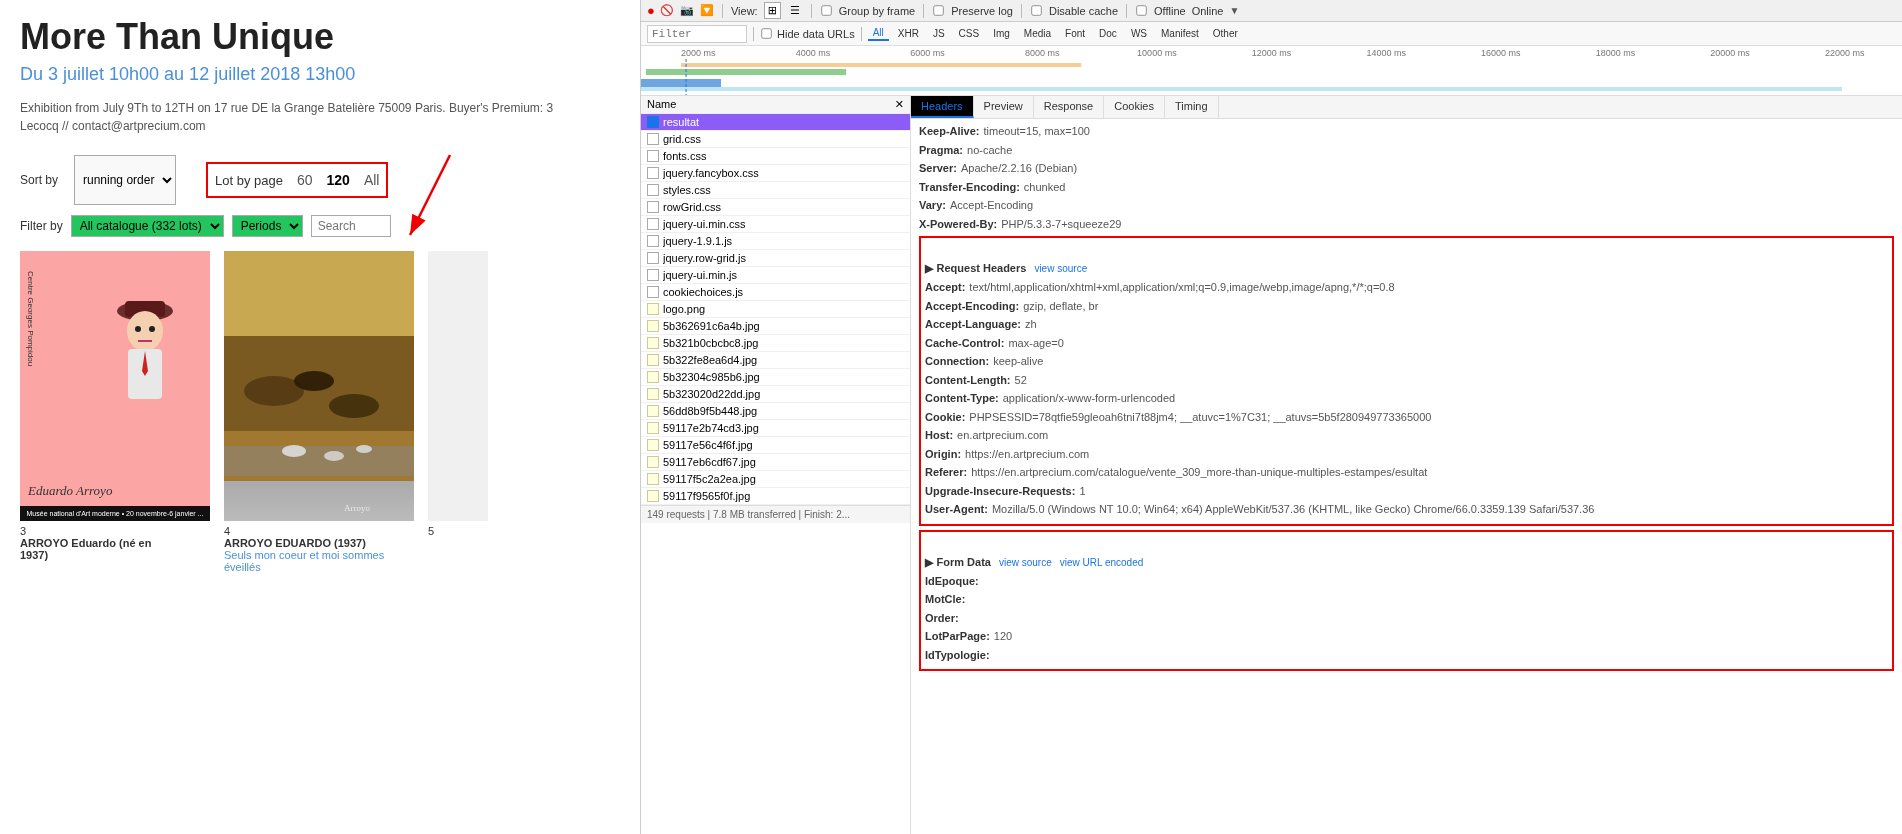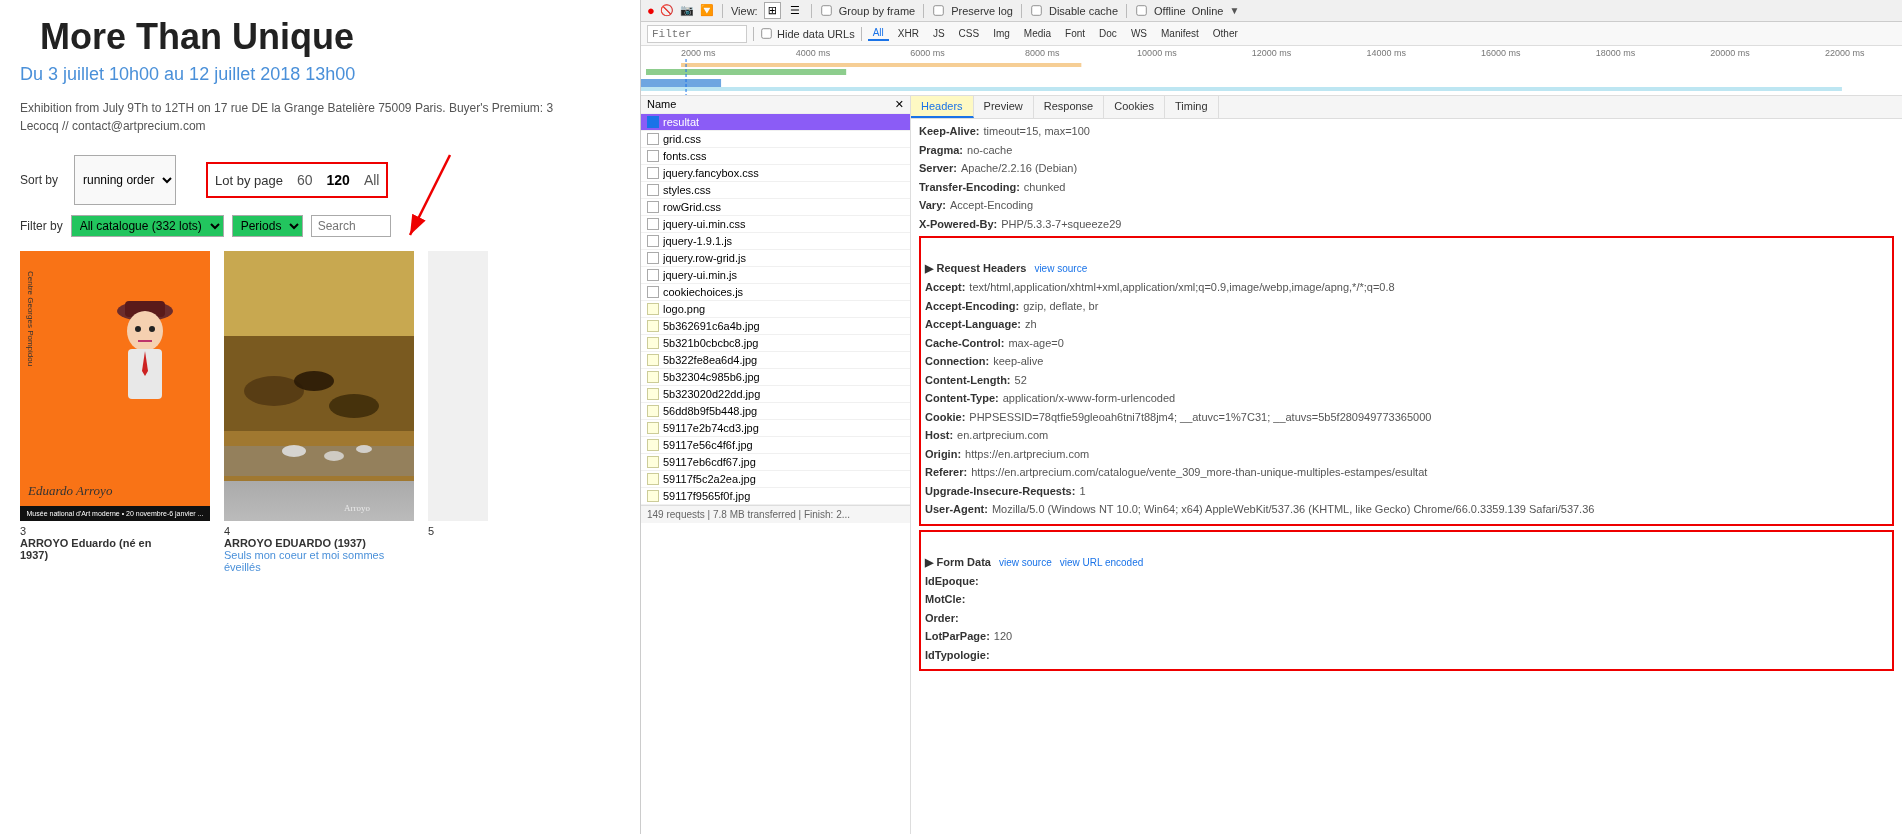--- a/index.html
+++ b/index.html
@@ -11,21 +11,20 @@
       min-width: 640px;
       padding: 16px 20px;
       overflow: hidden;
       position: relative;
     }
     #left-panel .site-title {
       font-size: 36px;
       font-weight: bold;
       color: #222;
       margin-bottom: 6px;
-      margin-left: 20px;
     }
     #left-panel .site-subtitle {
       font-size: 18px;
       color: #4a90d9;
       margin-bottom: 14px;
     }
     #left-panel .site-description {
       font-size: 12px;
       color: #555;
       margin-bottom: 20px;
@@ -243,21 +242,21 @@
       position: sticky;
       top: 0;
     }
     .details-tab {
       padding: 4px 10px;
       cursor: pointer;
       font-size: 11px;
       color: #333;
       border-right: 1px solid #ddd;
     }
-    .details-tab.active { background: #fef9c3; border-bottom: 2px solid #1a73e8; color: #1a73e8; }
+    .details-tab.active { background: #000000; border-bottom: 2px solid #1a73e8; color: #1a73e8; }
     .details-content { padding: 4px 8px; }
     .header-row {
       display: flex;
       align-items: baseline;
       gap: 4px;
       margin-bottom: 2px;
       line-height: 1.5;
     }
     .header-key { font-weight: bold; color: #333; font-size: 11px; white-space: nowrap; }
     .header-val { color: #555; font-size: 11px; word-break: break-all; }
@@ -293,21 +292,21 @@
     
     .arrow-svg {
       position: absolute;
       pointer-events: none;
     }
 
     
     .poster-bg {
       width: 190px;
       height: 270px;
-      background: #f97316;
+      background: #fca5a5;
       display: flex;
       flex-direction: column;
       align-items: center;
       justify-content: flex-end;
       overflow: hidden;
       position: relative;
     }
     .poster-text-top {
       position: absolute;
       top: 10px;

